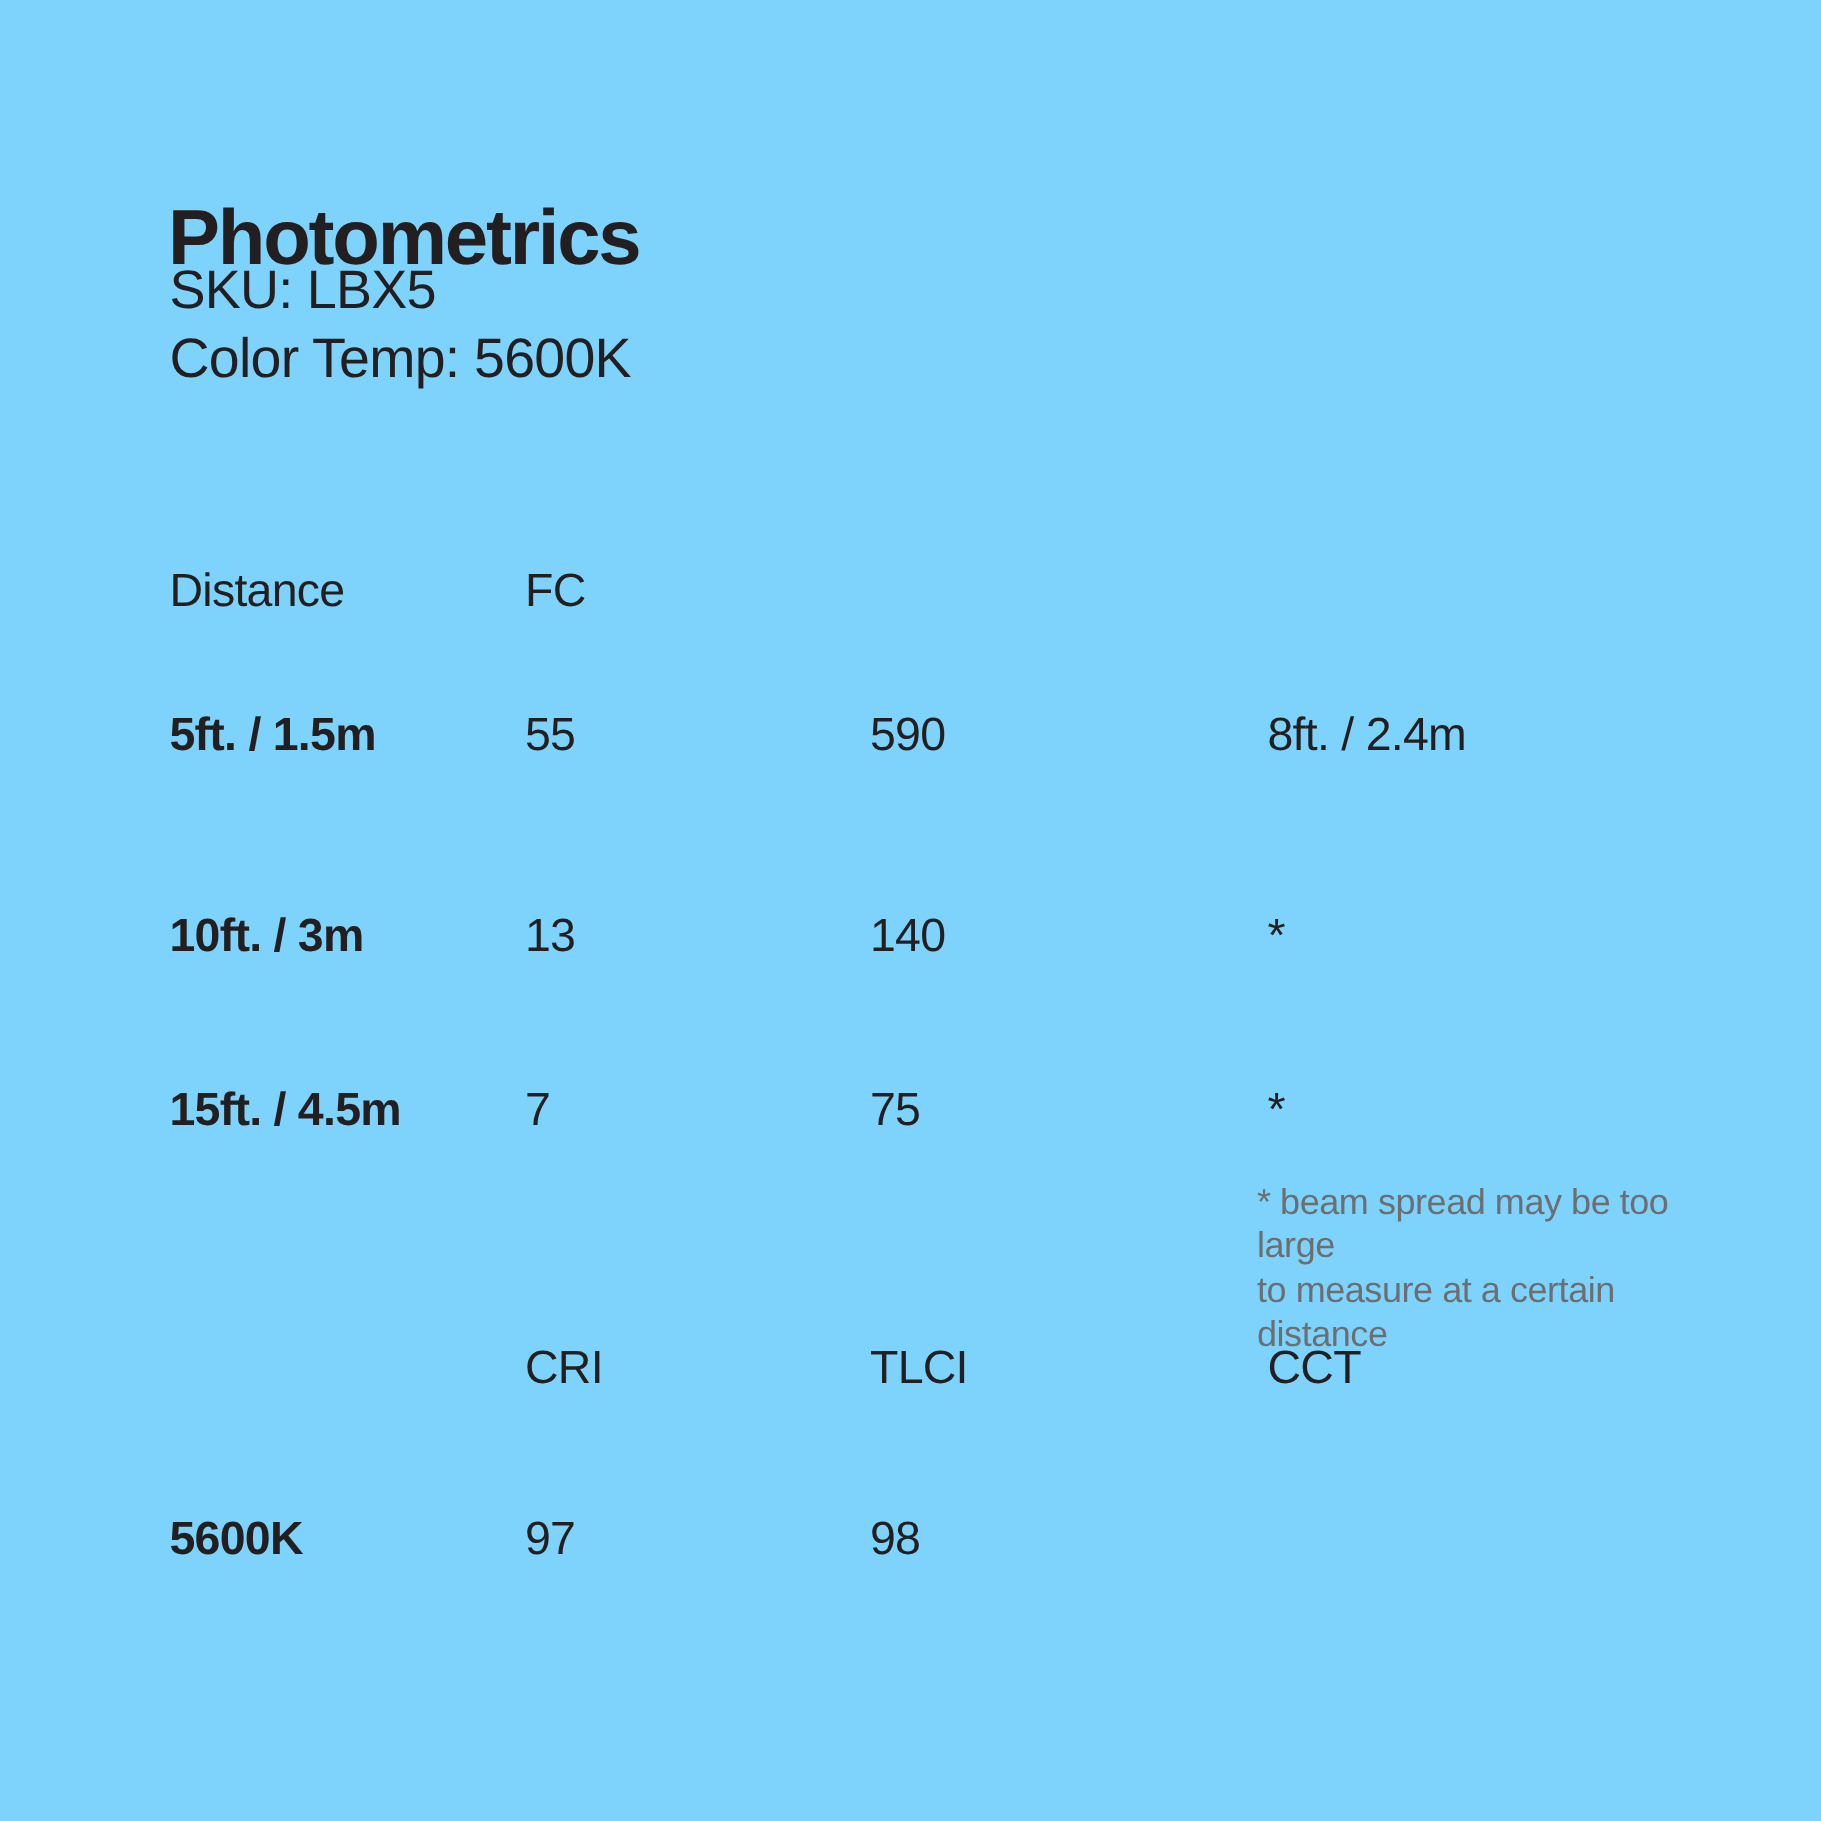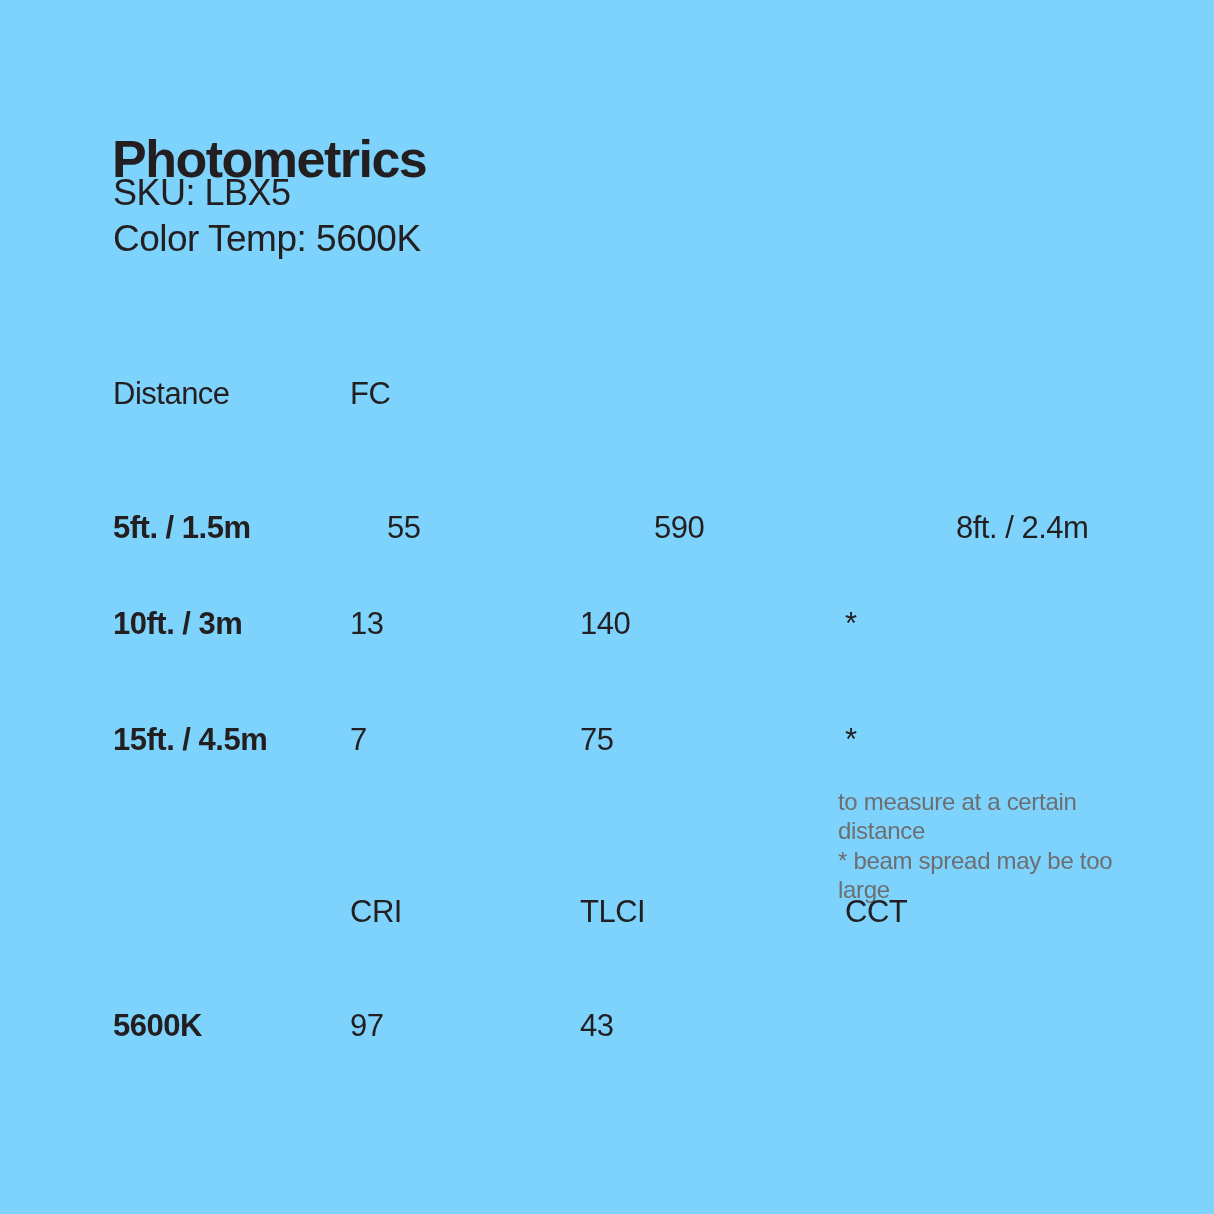--- a/index.html
+++ b/index.html
@@ -53,21 +53,21 @@
     font-size: 31px;
     letter-spacing: -0.5px;
     line-height: 1.15;
   }
   .trow .c1 { text-align: left; }
   .trow .c2, .trow .c3, .trow .c4 { text-align: left; }
   .hdr { font-weight: normal; }
   .rowlabel { font-weight: bold; }
   .val { font-weight: normal; }
   .row-headers  { top: 376px; }
-  .row-1        { top: 510px; gap: 37px; }
+  .row-1        { top: 472px; }
   .row-2        { top: 606px; }
   .row-3        { top: 722px; }
   .row-headers2 { top: 894px; }
   .row-4        { top: 1008px; }
   
   .footnote {
     position: absolute;
     left: 838px;
     top: 787px;
     width: 330px;
@@ -107,30 +107,30 @@
   </div>
 
   <div class="trow row-3">
     <div class="c1 rowlabel">15ft. / 4.5m</div>
     <div class="c2 val">7</div>
     <div class="c3 val">75</div>
     <div class="c4 val">*</div>
   </div>
 
   <div class="footnote">
+    <div>* beam spread may be too large</div>
     <div>to measure at a certain distance</div>
-    <div>* beam spread may be too large</div>
   </div>
 
   <div class="trow row-headers2">
     <div class="c1"></div>
     <div class="c2 hdr">CRI</div>
     <div class="c3 hdr">TLCI</div>
     <div class="c4 hdr">CCT</div>
   </div>
 
   <div class="trow row-4">
     <div class="c1 rowlabel">5600K</div>
     <div class="c2 val">97</div>
-    <div class="c3 val">43</div>
+    <div class="c3 val">98</div>
   </div>
 
 </div>
 
 </body></html>

